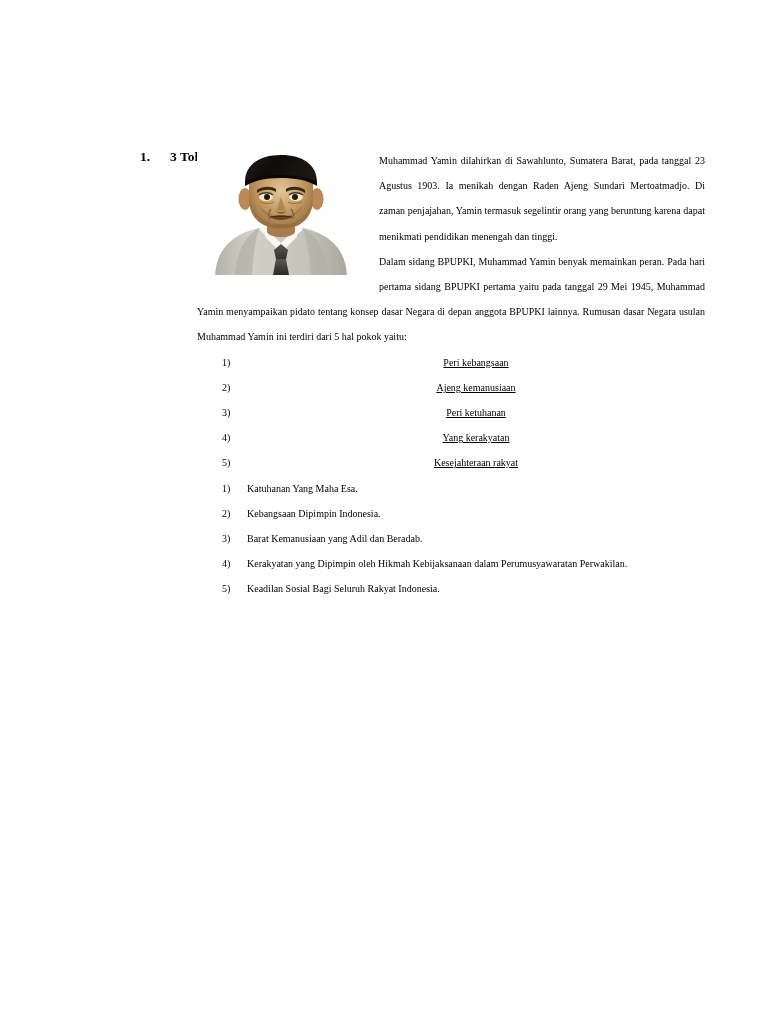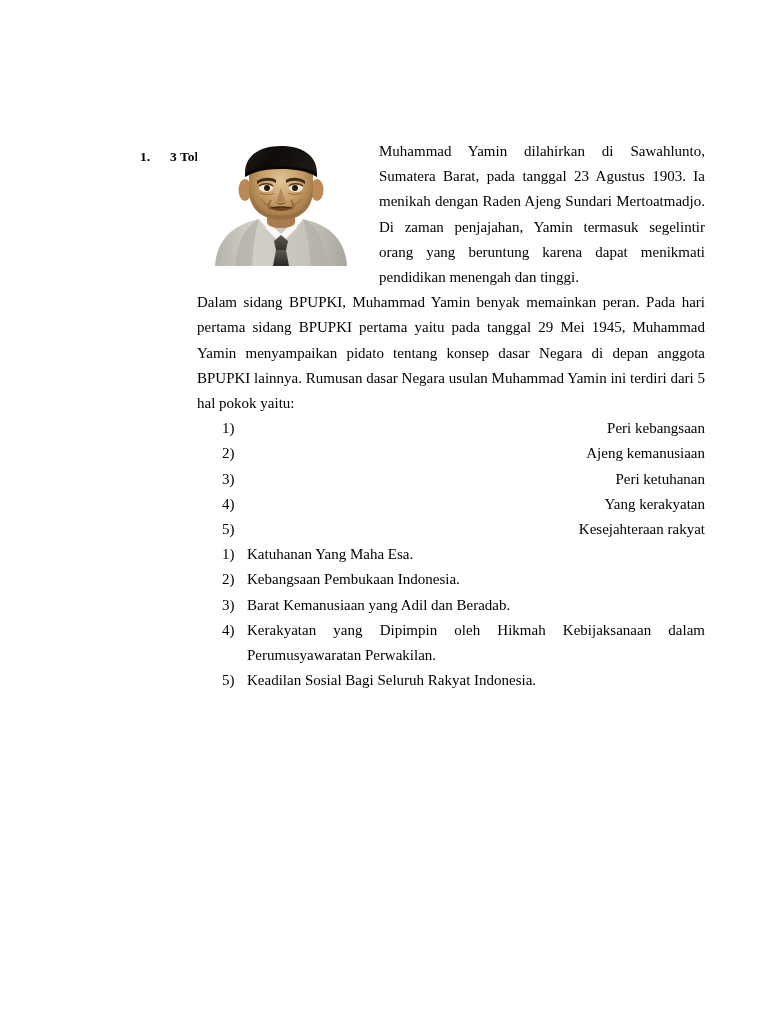--- a/index.html
+++ b/index.html
@@ -51,23 +51,23 @@
   }
   .sub-row .marker {
     display: inline-block;
     width: 27px;
   }
 
   
   .body-col {
     position: absolute;
     left: 197px;
-    top: 139px;
+    top: 148px;
     width: 508px;
-    font-size: 15px;
+    font-size: 10px;
     line-height: 25.2px;
     text-align: justify;
     text-justify: inter-word;
   }
 
   .body-col p {
     margin: 0;
     text-align: justify;
   }
 
@@ -103,21 +103,22 @@
     left: 25px;
     top: 0;
     width: 24px;
     text-align: left;
   }
   ol.romanlist > li .itemtext {
     display: block;
     text-align: justify;
   }
   ol.romanlist.plainwrap > li .itemtext {
-    text-align: right;
+    text-align: center;
+    text-decoration: underline;
   }
 </style>
 </head>
 <body>
 
 <div class="page">
 
   <div class="heading-row">
     <span class="marker">1.</span><span>3 Tokoh pengusul Dasar Negara :</span>
   </div>
@@ -231,21 +232,21 @@
     </ol>
 
 
     <ol class="romanlist">
       <li>
         <span class="num">1)</span>
         <span class="itemtext">Katuhanan Yang Maha Esa.</span>
       </li>
       <li>
         <span class="num">2)</span>
-        <span class="itemtext">Kebangsaan Pembukaan Indonesia.</span>
+        <span class="itemtext">Kebangsaan Dipimpin Indonesia.</span>
       </li>
       <li>
         <span class="num">3)</span>
         <span class="itemtext">Barat Kemanusiaan yang Adil dan Beradab.</span>
       </li>
       <li>
         <span class="num">4)</span>
         <span class="itemtext">Kerakyatan yang Dipimpin oleh Hikmah Kebijaksanaan dalam Perumusyawaratan Perwakilan.</span>
       </li>
       <li>

